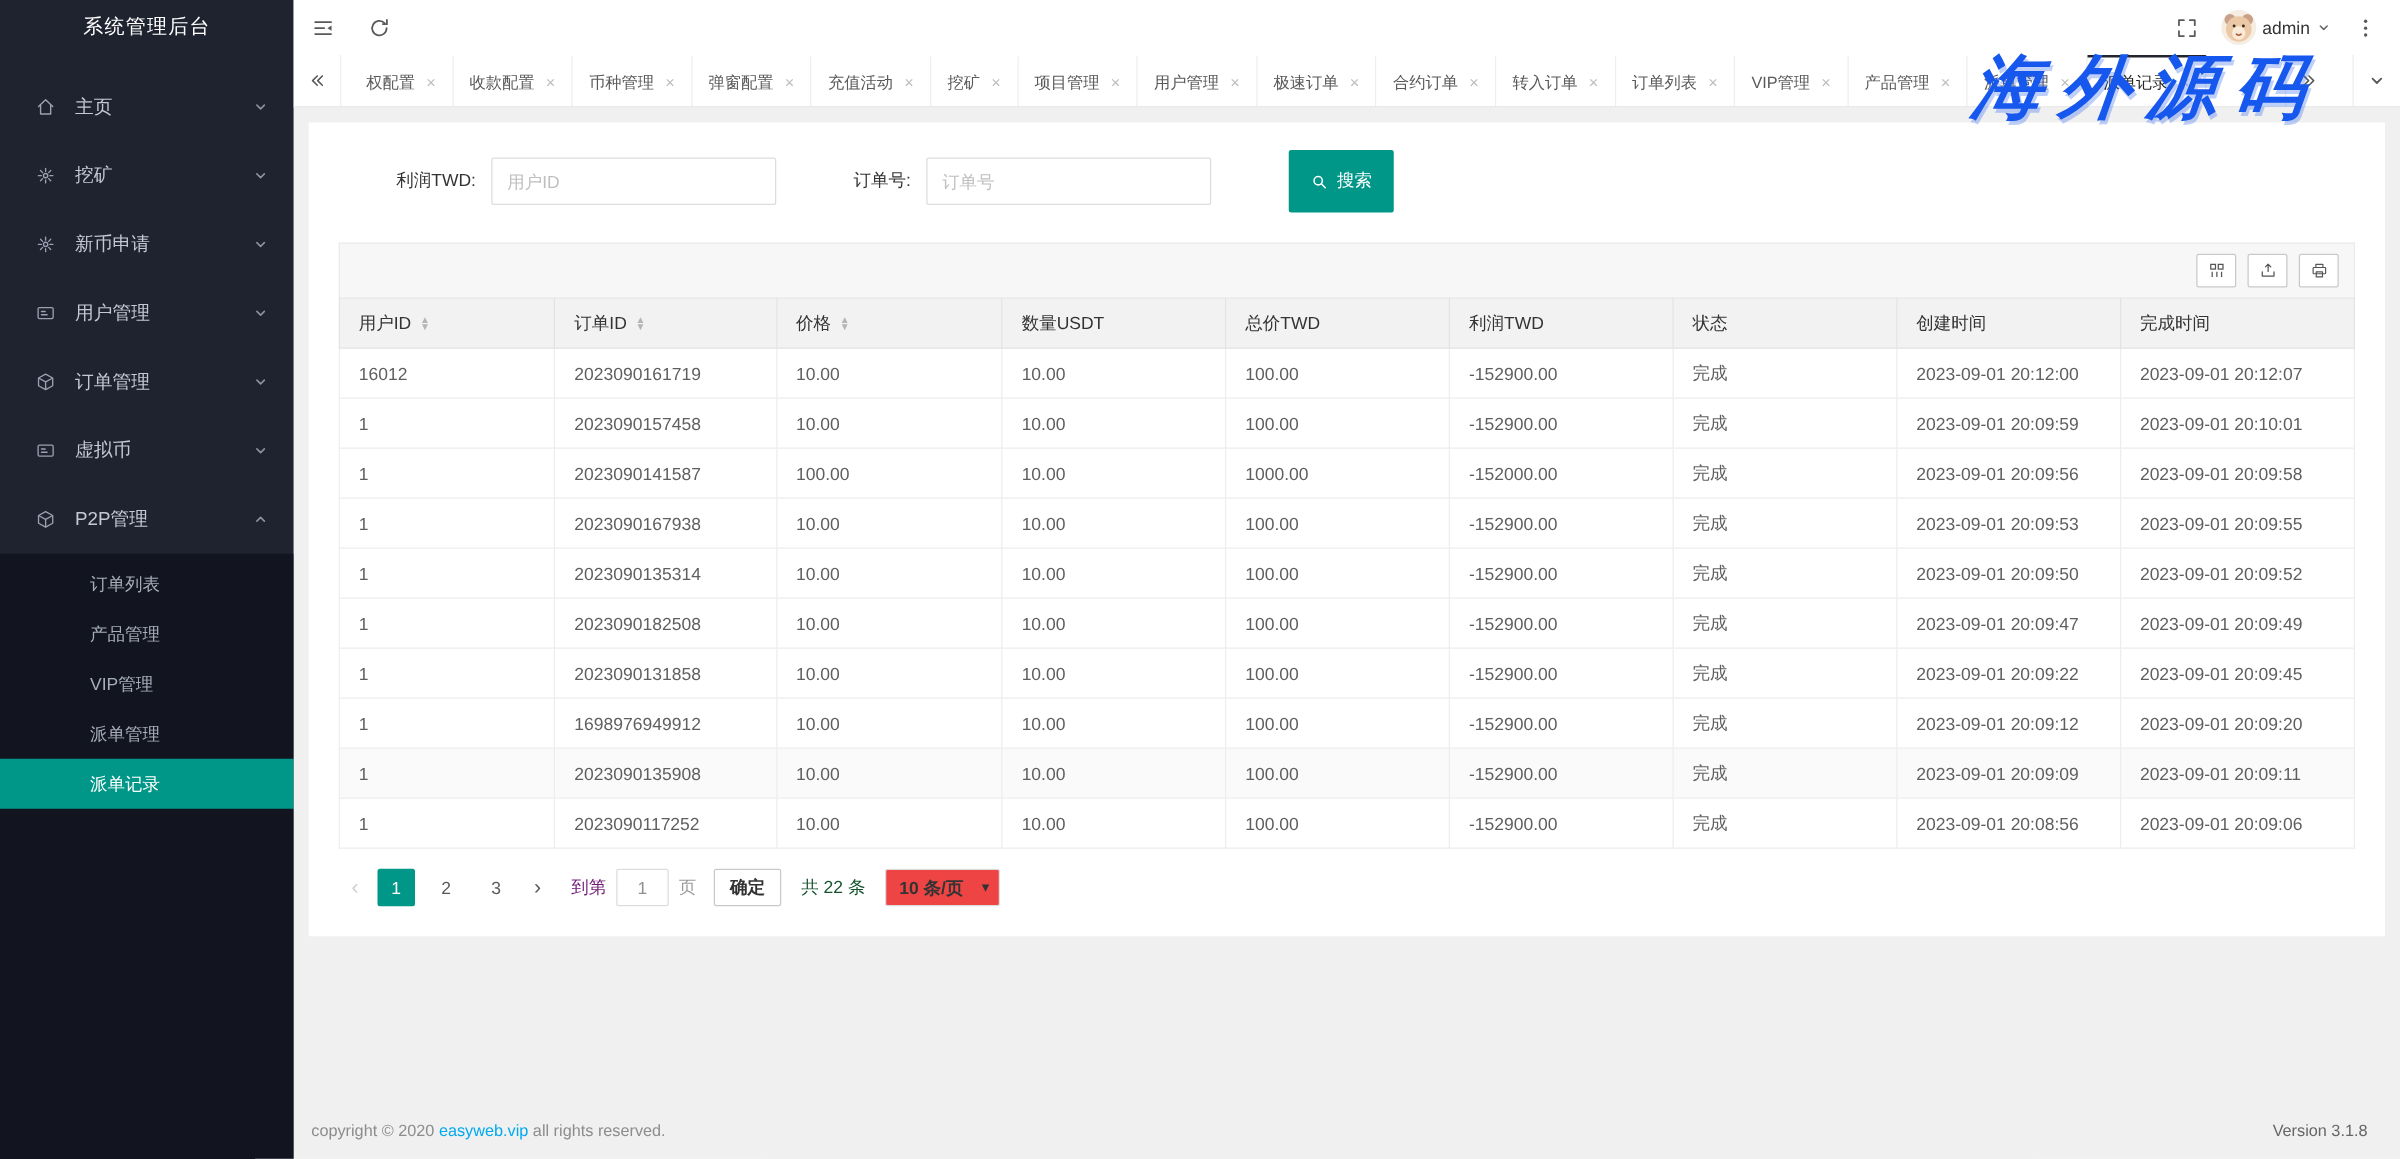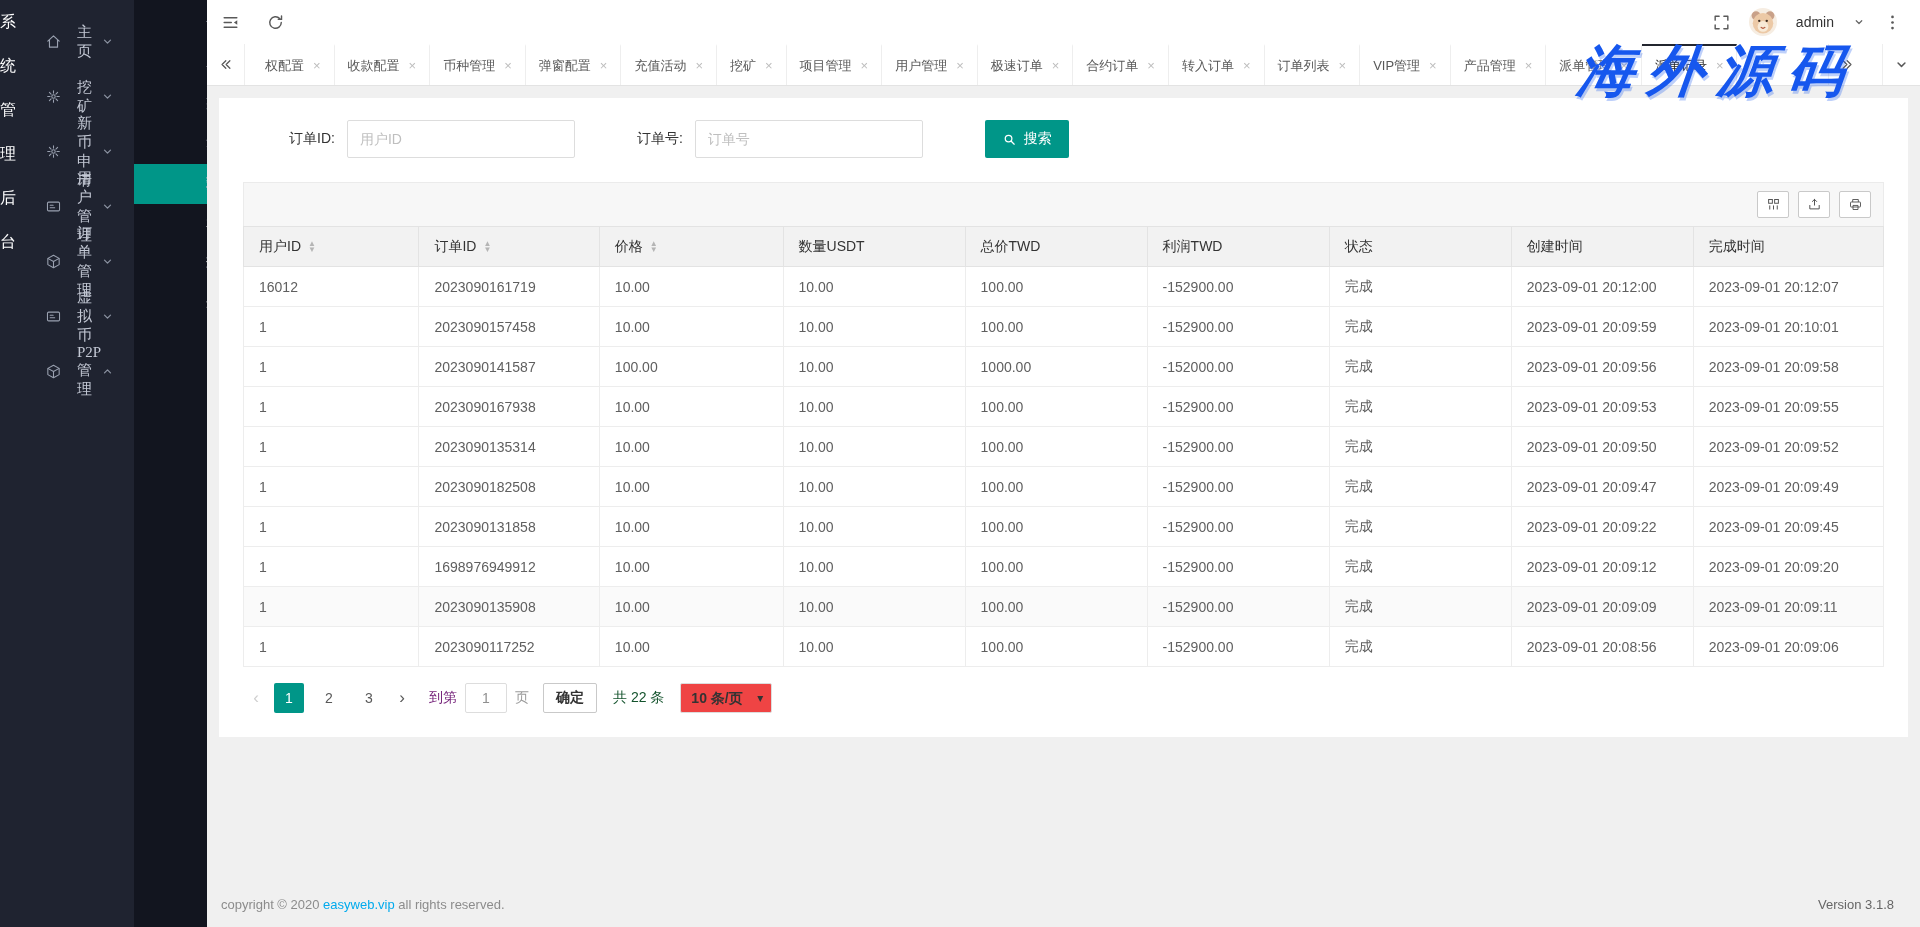--- a/index.html
+++ b/index.html
@@ -1,21 +1,21 @@
 <!DOCTYPE html>
 <html><head>
 <meta charset="utf-8">
 <style>
   * { margin:0; padding:0; box-sizing:border-box; }
   html,body { width:1920px; height:927px; overflow:hidden; }
   body { font-family:"Liberation Sans","DejaVu Sans",sans-serif; font-size:14px; color:#333; background:#f0f0f0; }
   .app { display:flex; width:1920px; height:927px; }
 
   
-  .sidebar { width:207px; flex:none; background:#1f2330; display:flex; flex-direction:row;font-family:Liberation Serif, serif; }
+  .sidebar { width:235px; flex:none; background:#1f2330; display:flex; flex-direction:column; }
   .side-title { height:44px; line-height:44px; text-align:center; color:#fff; font-size:16px; letter-spacing:1px; }
   .side-nav { padding-top:14px; }
   .side-item { height:55px; display:flex; align-items:center; padding:0 20px 0 28px; color:#c3c8d4; font-size:15px; cursor:pointer; }
   .side-item .si-icon { width:17px; height:17px; margin-right:15px; color:#9aa1b0; flex:none; }
   .side-item .si-label { flex:1; }
   .side-item .si-chev { width:13px; height:13px; color:#8b92a1; }
   .side-item .chev-up { display:none; }
   .side-item.expanded .chev-up { display:block; }
   .side-sub { background:#12151f; padding:4px 0 2px 0; }
   .sub-item { height:40px; line-height:40px; padding-left:72px; color:#a7adbb; font-size:14px; cursor:pointer; }
@@ -23,21 +23,21 @@
   .side-fill { flex:1; background:#12151f; }
 
   
   .main { flex:1; display:flex; flex-direction:column; position:relative; background:#f0f0f0; }
 
   .topbar { height:44px; background:#fff; display:flex; align-items:center; padding:0 18px 0 14px; flex:none; }
   .tb-icon { width:19px; height:19px; color:#595959; cursor:pointer; }
   .tb-left { display:flex; align-items:center; gap:26px; }
   .tb-right { margin-left:auto; display:flex; align-items:center; gap:18px; }
   .avatar { width:28px; height:28px; border-radius:50%; background:#f6ede2; flex:none; }
-  .admin-name { font-size:14px; color:#333; display:flex; align-items:center; gap:19px; cursor:pointer; }
+  .admin-name { font-size:14px; color:#333; display:flex; align-items:center; gap:5px; cursor:pointer; }
   .admin-name .si-chev { width:12px; height:12px; color:#666; }
 
   
   .tabbar { height:42px; background:#fff; border-bottom:1px solid #e3e3e3; display:flex; align-items:stretch; flex:none;gap:16px; }
   .tab-ctrl { width:38px; display:flex; align-items:center; justify-content:center; color:#595959; cursor:pointer; flex:none; }
   .tab-ctrl svg { width:15px; height:15px; }
   .tab-ctrl.left { border-right:1px solid #eee; }
   .tab-ctrl.right, .tab-ctrl.more { border-left:1px solid #eee; }
   .tabs { flex:1; display:flex; overflow:hidden; }
   .tab { display:flex; align-items:center; padding:0 13px; font-size:13px; color:#595959; border-right:1px solid #eee; white-space:nowrap; cursor:pointer; border-top:2px solid transparent; }
@@ -49,21 +49,21 @@
   
   .content { flex:1; padding:12px 12px 0 12px; position:relative; }
   .card { background:#fff; padding:22px 24px 24px 24px; }
 
   .search-row { display:flex; align-items:center; margin-bottom:24px; }
   .search-row label { font-size:14px; color:#333; margin-right:12px; }
   .lbl-user { margin-left:46px; }
   .lbl-order { margin-left:62px;text-align:right; }
   .search-row input[type=text] { width:228px; height:38px; border:1px solid #ddd; border-radius:2px; padding:0 12px; font-size:14px; color:#333; outline:none; }
   .search-row input::placeholder { color:#bfbfbf; }
-  .btn-search { margin-left:62px; height:38px; padding:0 17px; background:#009688; border:none; border-radius:2px; color:#fff; font-size:14px; display:flex; align-items:center; gap:7px; cursor:pointer; }
+  .btn-search { margin-left:62px; height:50px; padding:0 17px; background:#009688; border:none; border-radius:2px; color:#fff; font-size:14px; display:flex; align-items:center; gap:7px; cursor:pointer; }
   .btn-search svg { width:15px; height:15px; }
 
   .table-tools { background:#f7f7f7; border:1px solid #ebebeb; border-bottom:none; height:44px; display:flex; align-items:center; justify-content:flex-end; gap:9px; padding:0 12px; }
   .tool-btn { width:32px; height:27px; background:#fff; border:1px solid #c9c9c9; border-radius:2px; display:flex; align-items:center; justify-content:center; color:#555; cursor:pointer; }
   .tool-btn svg { width:15px; height:15px; }
 
   table { width:100%; border-collapse:collapse; table-layout:fixed; }
   th { background:#f2f2f2; height:40px; font-weight:400; font-size:14px; color:#333; text-align:left; padding:0 15px; border:1px solid #e3e3e3; }
   td { height:40px; font-size:14px; color:#5f5f5f; padding:0 15px; border:1px solid #ededed; background:#fff; }
   tr.hl td { background:#fafafa; }
@@ -403,21 +403,21 @@
           <svg>
             <use href="#i-chev-down"></use>
           </svg>
         </div>
     </div>
 
     <div class="content">
       <div class="card">
 
         <div class="search-row">
-          <label class="lbl-user">订单ID:</label>
+          <label class="lbl-user">利润TWD:</label>
           <input type="text" placeholder="用户ID" style="">
           <label class="lbl-order">订单号:</label>
           <input type="text" placeholder="订单号" style="">
           <button class="btn-search">
             <svg>
                 <use href="#i-search"></use>
               </svg>
             <span>搜索</span>
           </button>
         </div>

